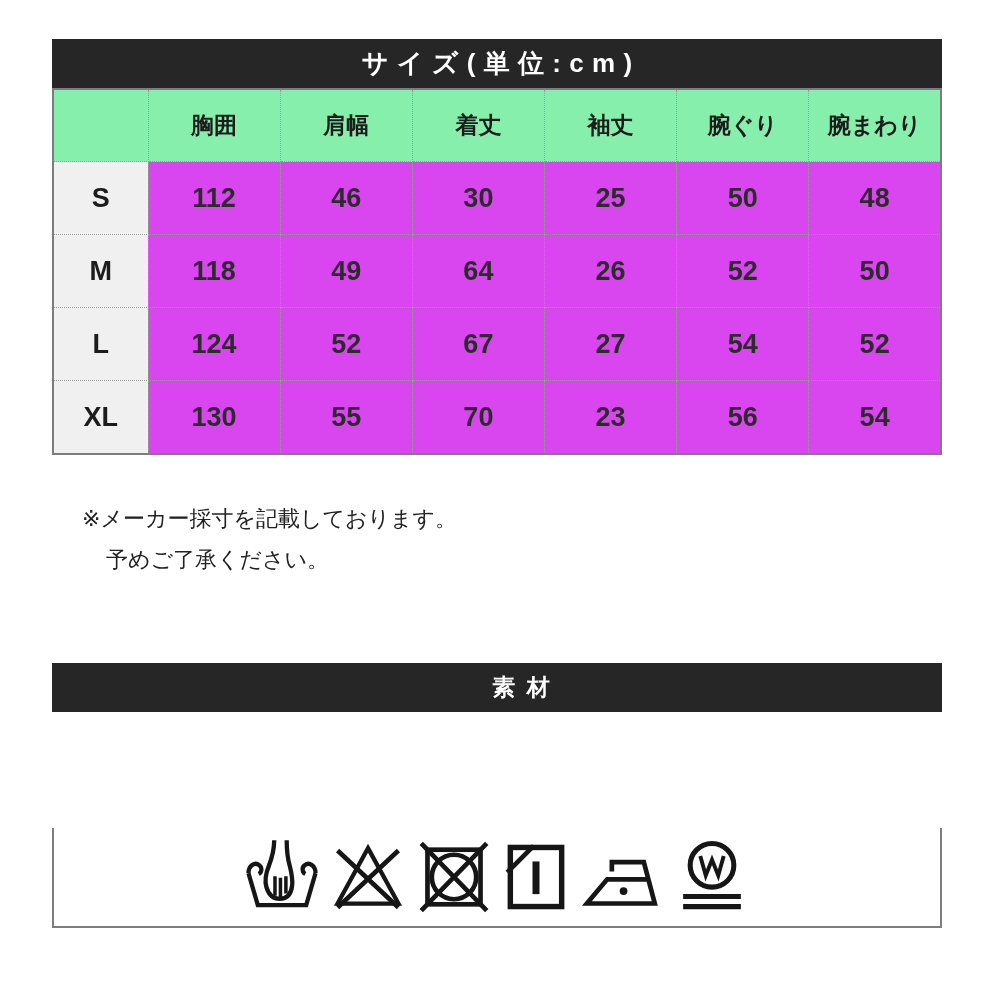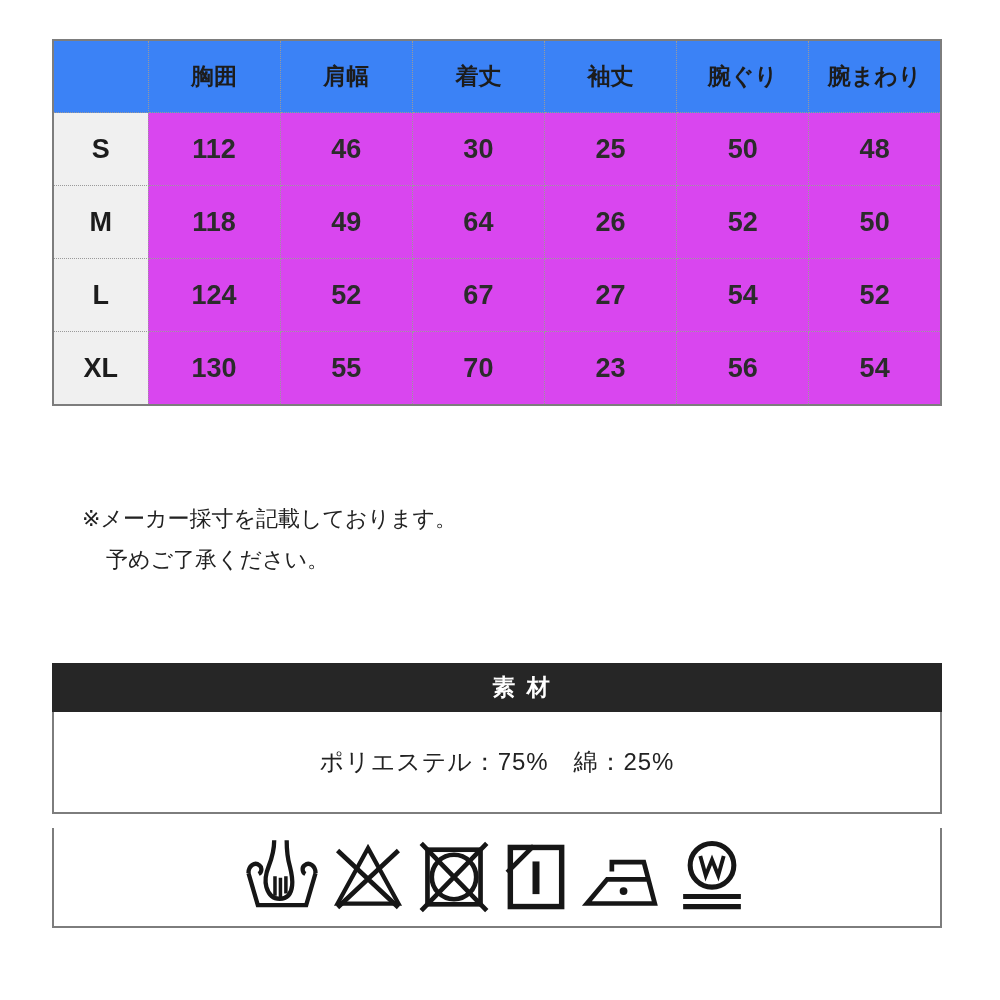--- a/index.html
+++ b/index.html
@@ -22,21 +22,21 @@
   
   table.size-table {
     width:100%; border-collapse:collapse; table-layout:fixed;
     border:2px solid #7d7d7d;
   }
   .size-table th, .size-table td {
     border:1px dotted #9a9a9a; text-align:center; vertical-align:middle;
     padding:0;
   }
   .size-table thead th {
-    background:#3b82f6; font-size:23px; font-weight:bold; height:71px; color:#1c1c1c;
+    background:#86efac; font-size:23px; font-weight:bold; height:71px; color:#1c1c1c;
   }
   .size-table tbody th {
     background:#f0f0f0; font-size:27px; font-weight:bold; height:72px; color:#1c1c1c;
   }
   .size-table tbody td {
     background:#d946ef; font-size:27px; font-weight:bold; height:72px; color:#2b2b2b;
   }
 
   
   .notes { position:absolute; left:82px; top:498px; font-size:22px; line-height:41px; color:#222; }
@@ -51,20 +51,21 @@
   .washing-body  { height:98px; gap:8px; }
 
   .care-icon { display:flex; align-items:center; }
   .care-icon svg { display:block; }
   .care-stroke { stroke:#161616; fill:none; }
 </style>
 </head>
 <body>
 
 <div class="sec" style="top:39px;">
+  <div class="bar bar-size">サイズ(単位:cm)</div>
 
   <table class="size-table">
     <colgroup>
       <col style="width:95px;">
       <col>
         <col>
         <col>
         <col>
         <col>
         <col>
@@ -124,21 +125,20 @@
 </div>
 
 <div class="notes" id="notes-block">
 
 <div class="note-line">※メーカー採寸を記載しております。</div>
     <div class="note-line indent">予めご了承ください。</div>
   </div>
 
 <div class="sec" style="top:663px;">
   <div class="bar bar-small">素材</div>
-  <div class="boxbody material-body">ポリエステル：75%　綿：25%</div>
 </div>
 
 <div class="sec" style="top:828px;">
 
   <div class="boxbody washing-body">
 
     <span class="care-icon">
       <svg width="78" height="78" viewBox="0 0 100 100">
         <g class="care-stroke" stroke-width="5.5">
           <path d="M7 45 L19 86 L81 86 L93 45"></path>

